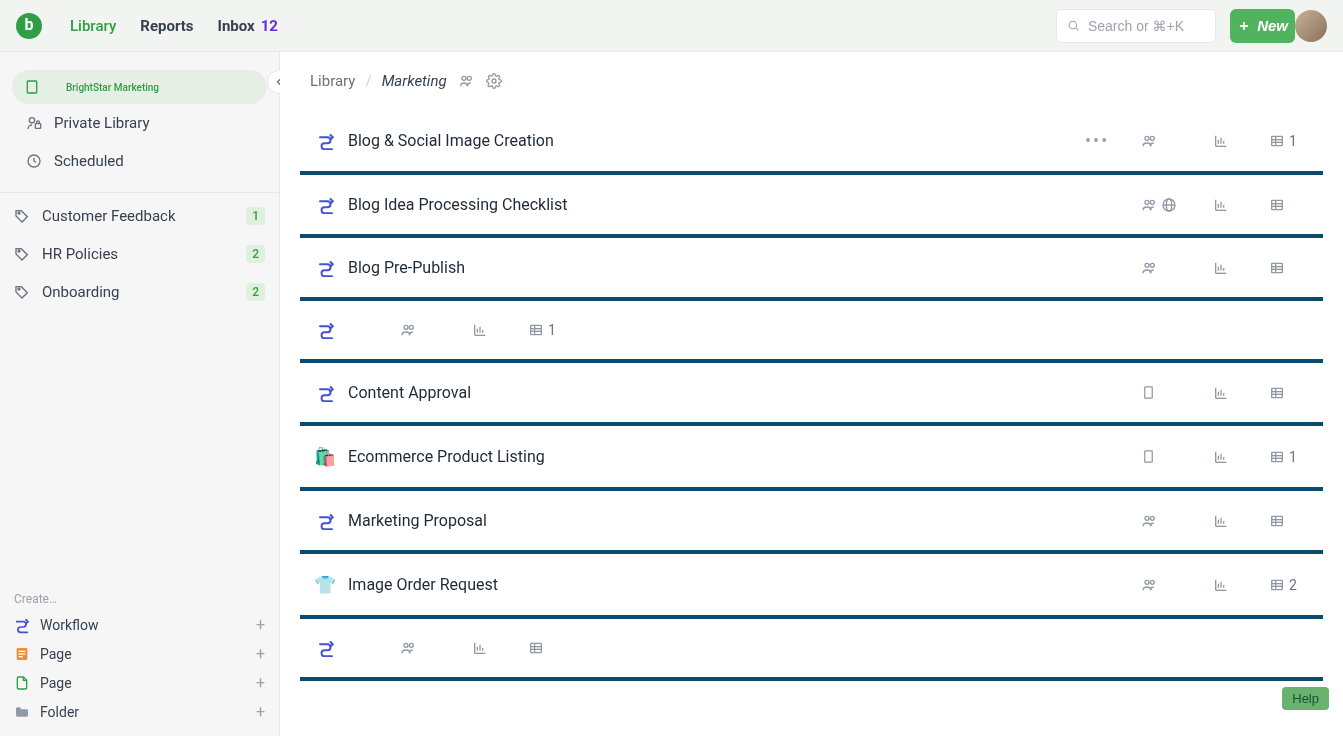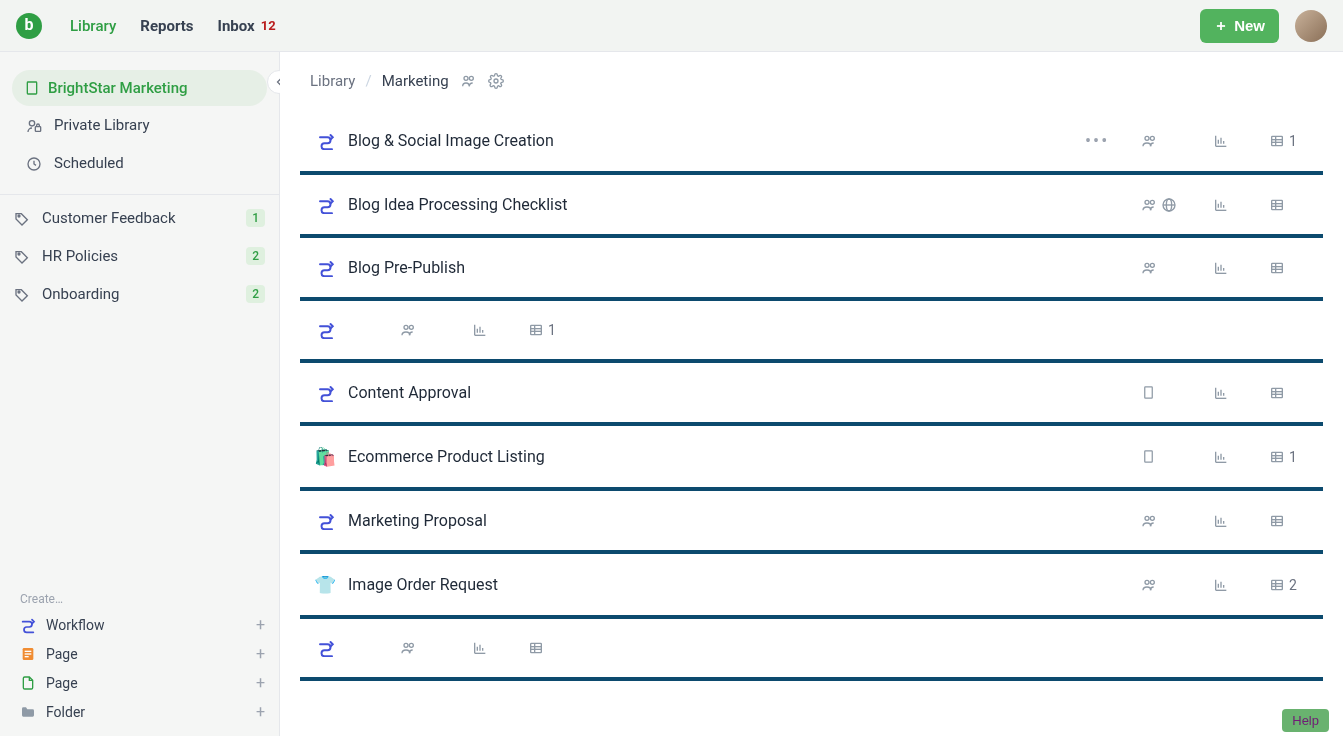--- a/index.html
+++ b/index.html
@@ -33,21 +33,21 @@
   .logo span { transform: translateY(-1px); }
   .top-nav { display: flex; gap: 24px; align-items: center; }
   .top-nav-item {
     font-size: 15px;
     color: #374151;
     display: flex; align-items: center; gap: 6px;
     cursor: pointer;
     font-weight: bold;
   }
   .top-nav-item.active { color: #2f9e44; font-weight: 500; }
-  .inbox-count { background: transparent; color: #b91c1c; font-size: 13px; }
+  .inbox-count { background: transparent; color: #6d28d9; font-size: 15px; }
 
   .header-spacer { flex: 1; }
 
   .search-box {
     display: flex; align-items: center;
     background: #fff;
     border: 1px solid #e5e7eb;
     border-radius: 6px;
     height: 34px;
     width: 160px;
@@ -61,25 +61,25 @@
     background: transparent; color: #374151;
   }
   .search-box input::placeholder { color: #9ca3af; }
 
   .new-btn {
     display: flex; align-items: center; gap: 6px;
     background: #52b35e;
     color: #fff;
     border: none;
     height: 34px;
-    padding: 0 14px;
+    padding: 0 7px;
     border-radius: 6px;
     font-size: 15px; font-weight: 600;
     cursor: pointer;
-    margin-right: 16px;
+    font-style: italic;
   }
 
   .avatar {
     width: 32px; height: 32px; border-radius: 50%;
     background: linear-gradient(135deg,#c9b29b 0%, #8a6f57 100%);
   }
 
   
   .body {
     display: flex;
@@ -101,54 +101,53 @@
     width: 24px; height: 24px;
     background: #fff;
     border: 1px solid #e5e7eb;
     border-radius: 50%;
     display: flex; align-items: center; justify-content: center;
     cursor: pointer;
     color: #6b7280;
   }
   .sidebar-top { padding: 18px 12px 8px 12px; flex: none; }
   .pill {
-    display: flex; align-items: center; gap: 8px;
+    display: flex; align-items: center; gap: 26px;
     padding: 9px 12px;
     border-radius: 20px;
-    font-size: 15px;
+    font-size: 10px;
     cursor: pointer;
   }
   .pill.active {
     background: #e6efe6;
     color: #2f9e44;
     font-weight: 500;
   }
   .sb-row {
-    display: flex; align-items: flex-end; gap: 12px;
+    display: flex; align-items: center; gap: 12px;
     padding: 10px 14px;
     color: #374151;
     font-size: 15px;
     cursor: pointer;
   }
   .sb-row .badge {
     margin-left: auto;
     background: #dff0df;
     color: #2f9e44;
     font-size: 12px;
     padding: 2px 6px;
     border-radius: 4px;
     font-weight: 500;
   }
   .divider { height: 1px; background: #e5e7eb; margin: 4px 0; }
   .sidebar-fill { flex: 1; }
 
   .create-section {
     padding: 8px 12px 10px 12px;
     border-top: 1px solid transparent;
-    margin-left: 6px;
   }
   .create-title { font-size: 12px; color: #9ca3af; padding: 0 2px 4px 2px; }
   .create-row {
     display: flex; align-items: center; gap: 10px;
     padding: 5px 2px;
     font-size: 14px;
     color: #374151;
     cursor: pointer;
   }
   .create-row .plus { margin-left: auto; color: #9ca3af; font-size: 16px; }
@@ -163,21 +162,21 @@
     position: relative;
   }
   .breadcrumb {
     display: flex; align-items: center; gap: 10px;
     padding: 20px 30px 10px 30px;
     color: #6b7280;
     font-size: 15px;
   }
   .breadcrumb .crumb { cursor: pointer; }
   .breadcrumb .sep { color: #cbd5e1; }
-  .breadcrumb .current { color: #374151; }
+  .breadcrumb .current { color: #374151; font-style: italic; }
   .breadcrumb .bc-icon { color: #9ca3af; width:18px; height:18px; display:inline-flex; align-items:center; justify-content:center; }
 
   .list { padding: 10px 20px 40px 20px; }
   .row {
     display: flex; align-items: center;
     padding: 20px 8px;
     border-bottom: 4px solid #0c4a6e;
   }
   .row-icon {
     width: 36px; display:flex; justify-content:center;
@@ -190,23 +189,23 @@
     color: #9ca3af;
   }
   .trail-slot { width: 46px; display:flex; align-items:center; gap:4px; justify-content:flex-start; }
   .trail-slot.wide { width: 30px; }
   .trail-slot svg { flex: none; }
   .trail-count { color: #6b7280; font-size: 14px; }
   .more-dots { color: #9ca3af; font-size: 18px; letter-spacing: 2px; cursor:pointer; }
 
   .help-btn {
     position: fixed;
-    right: 14px; bottom: 4px;
+    right: 14px; bottom: 26px;
     background: #69b26f;
-    color: #701a75;
+    color: #14532d;
     border: none;
     padding: 4px 10px;
     border-radius: 4px;
     font-size: 13px;
     cursor: pointer;
   }
 
   
   svg { display: block; }
 </style>
@@ -226,20 +225,27 @@
       <span>Reports</span>
     </div>
     <div class="top-nav-item">
       <span>Inbox</span>
       <span class="inbox-count">12</span>
     </div>
   </nav>
 
   <div class="header-spacer"></div>
 
+  <div class="search-box">
+    <svg width="15" height="15" viewBox="0 0 24 24" fill="none" stroke="#9ca3af" stroke-width="2">
+        <circle cx="11" cy="11" r="7"></circle>
+        <line x1="21" y1="21" x2="16.65" y2="16.65"></line>
+      </svg>
+    <input type="text" placeholder="Search or ⌘+K" style="">
+  </div>
 
   <button class="new-btn">
     <svg width="14" height="14" viewBox="0 0 24 24" fill="none" stroke="#fff" stroke-width="3">
         <line x1="12" y1="5" x2="12" y2="19"></line>
         <line x1="5" y1="12" x2="19" y2="12"></line>
       </svg>
     <span>New</span>
   </button>
 
   <div class="avatar"></div>

